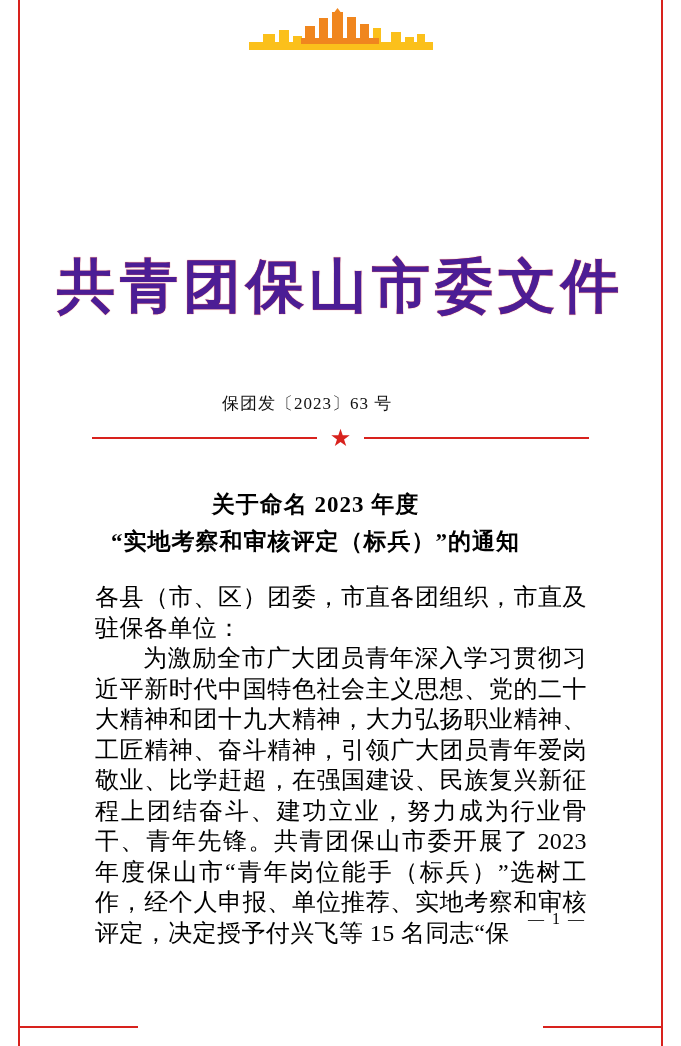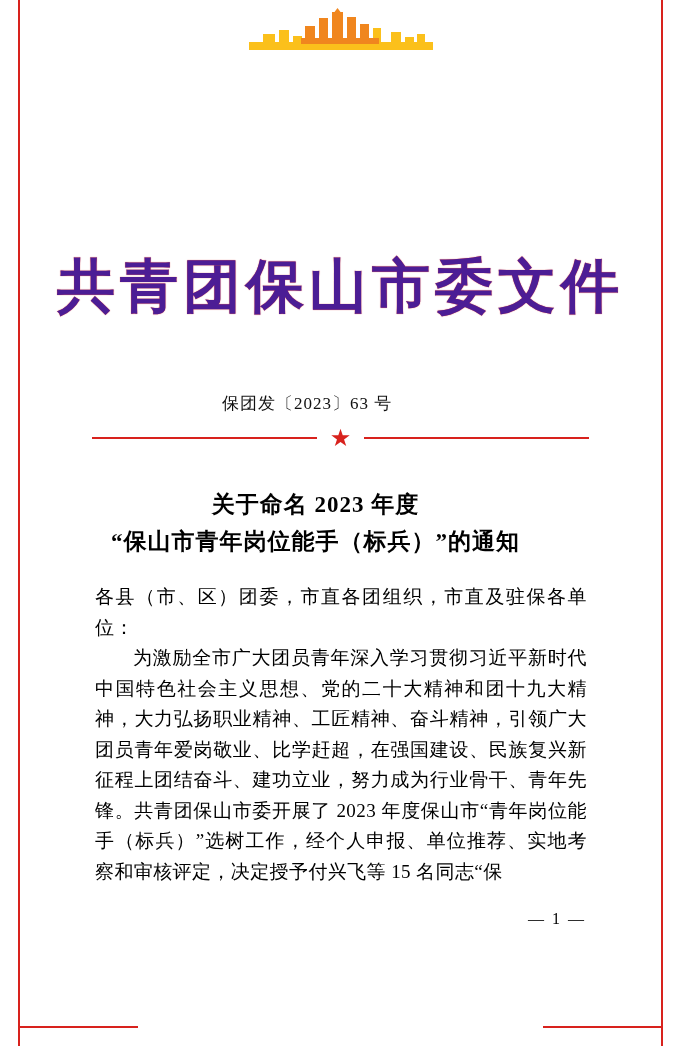--- a/index.html
+++ b/index.html
@@ -106,21 +106,21 @@
     letter-spacing: 1px;
     color: #000;
   }
   .title div { white-space: nowrap; }
 
   .body-text {
     position: absolute;
     top: 582px;
     left: 95px;
     width: 492px;
-    font-size: 19px;
+    font-size: 24px;
     line-height: 30.5px;
     letter-spacing: 0.4px;
     text-align: justify;
     color: #000;
   }
   .body-text p { margin: 0; }
   .body-text p.indent { text-indent: 2em; }
 
   .page-number {
     position: absolute;
@@ -172,21 +172,21 @@
   <div class="docnumber">保团发〔2023〕63 号</div>
 
   <div class="rule-wrap">
     <div class="rule-line left"></div>
     <div class="star">★</div>
     <div class="rule-line right"></div>
   </div>
 
   <div class="title">
     <div>关于命名 2023 年度</div>
-    <div>“保山市青年岗位能手（标兵）”的通知</div>
+    <div>“实地考察和审核评定（标兵）”的通知</div>
   </div>
 
   <div class="body-text">
     <p>各县（市、区）团委，市直各团组织，市直及驻保各单位：</p>
     <p class="indent">为激励全市广大团员青年深入学习贯彻习近平新时代中国特色社会主义思想、党的二十大精神和团十九大精神，大力弘扬职业精神、工匠精神、奋斗精神，引领广大团员青年爱岗敬业、比学赶超，在强国建设、民族复兴新征程上团结奋斗、建功立业，努力成为行业骨干、青年先锋。共青团保山市委开展了 2023 年度保山市“青年岗位能手（标兵）”选树工作，经个人申报、单位推荐、实地考察和审核评定，决定授予付兴飞等 15 名同志“保</p>
   </div>
 
   <div class="page-number">— 1 —</div>
 
 </div>

